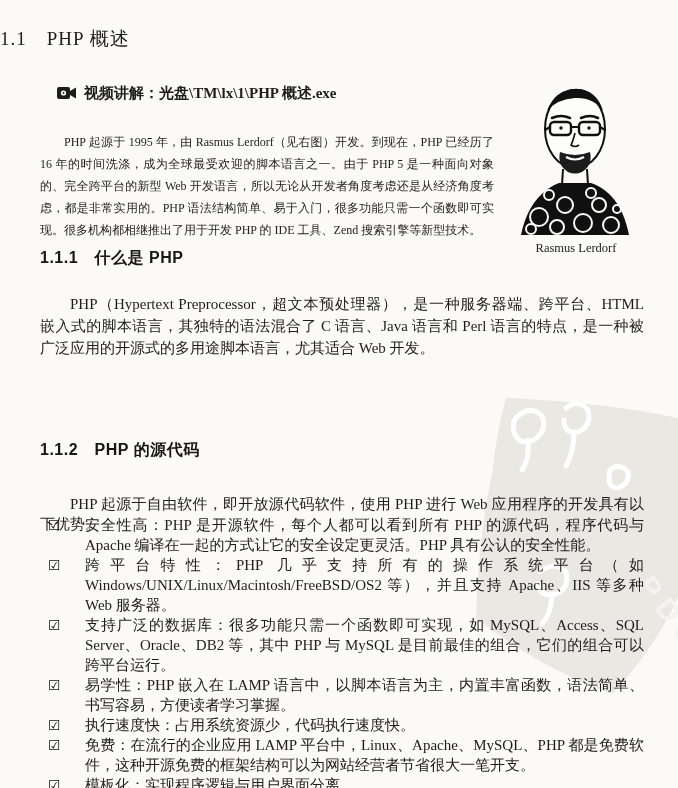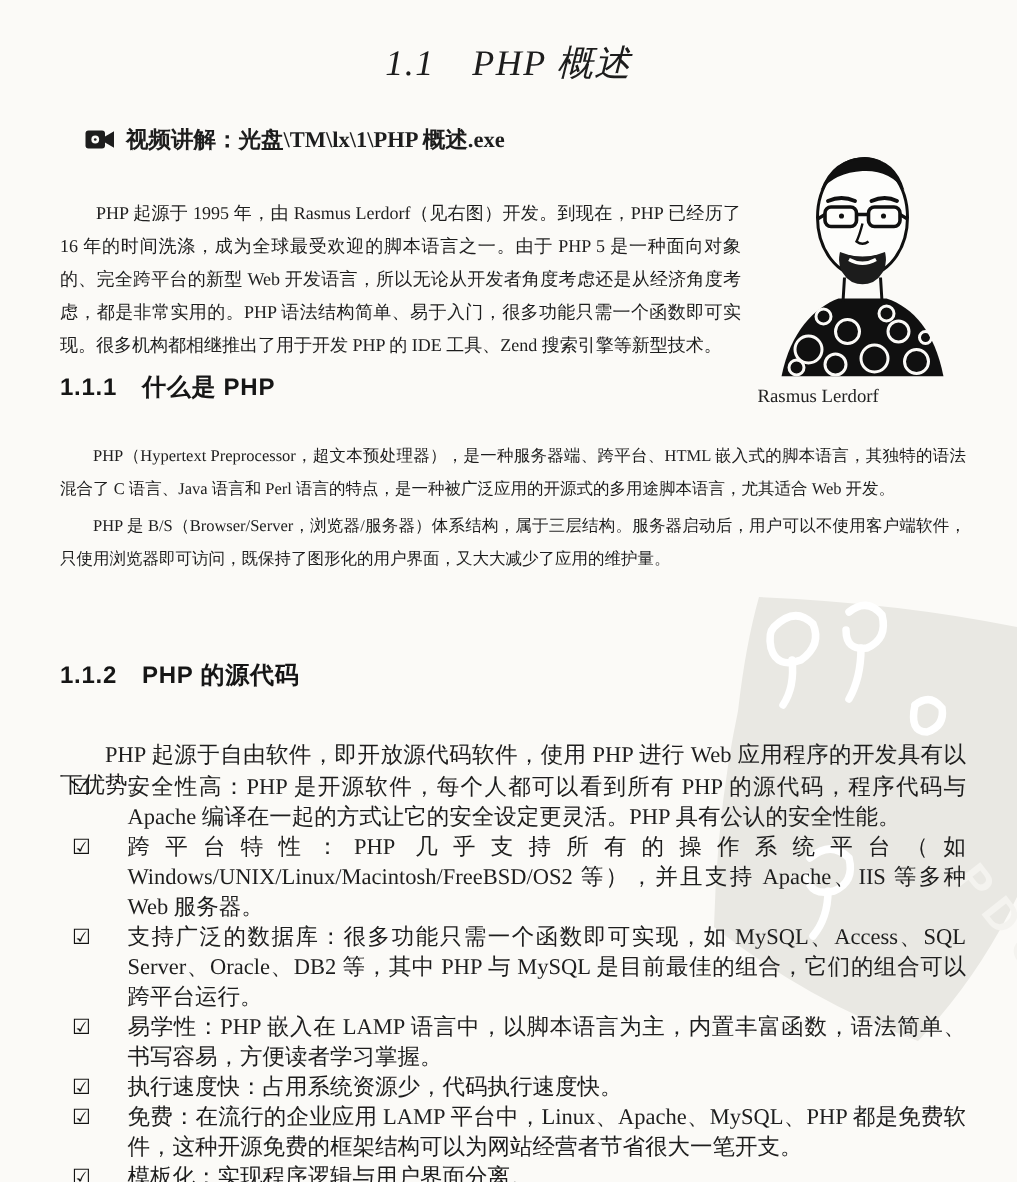--- a/index.html
+++ b/index.html
@@ -10,54 +10,54 @@
     background:#fbfaf7;
     font-family:"Liberation Serif","DejaVu Serif",serif;
     color:#1d1d1d;
     overflow:hidden;
   }
   .layer-watermark { position:absolute; inset:0; z-index:0; pointer-events:none; }
   .layer-content  { position:absolute; inset:0; z-index:1; }
 
   .page-title {
     position:absolute; top:26px; left:0; width:100%;
-    text-align:center; font-size:24px; letter-spacing:1px;
+    text-align:left; font-size:19px; letter-spacing:1px;
     font-family:"Liberation Serif","DejaVu Serif",serif;
-    font-style:italic;
   }
 
   .video-note {
     position:absolute; top:84px; left:56px;
     display:flex; align-items:center; gap:7px;
     font-weight:bold; font-size:15px;
   }
   .video-note .note-icon { display:inline-block; width:21px; height:17px; }
 
   .lead-para {
     position:absolute; top:111px; left:40px; width:454px;
     font-size:12px; line-height:22px; text-align:justify; text-indent:2em;margin-top:20px;
   }
 
   .photo-block {
-    position:absolute; top:93px; left:505px; width:142px;
+    position:absolute; top:77px; left:505px; width:142px;
+    text-align:center;
   }
   .photo-block svg { display:block; }
   .photo-caption { font-size:12.5px; margin-top:6px; color:#222; }
 
   h2.sec-heading {
     position:absolute; left:40px;
     font-family:"Liberation Sans","DejaVu Sans",sans-serif;
     font-weight:600; font-size:16px; color:#161616; letter-spacing:.5px;
   }
   .h-111 { top:248px; }
   .h-112 { top:440px; }
 
   .body-block {
     position:absolute; top:293px; left:40px; width:604px;
-    font-size:11px; line-height:22px; text-align:justify;
+    font-size:15px; line-height:22px; text-align:justify;
   }
   .body-block p { text-indent:2em; margin:0; }
   .body-block p + p { margin-top:3px; }
 
   .sec2-intro {
     position:absolute; top:494px; left:40px; width:604px;
     font-size:15px; line-height:20px; text-indent:2em; text-align:justify;
   }
 
   ul.advantage-list {
@@ -148,21 +148,20 @@
       <path d="M55,75 Q70,81 85,75 Q88,88 77,95 Q70,98 63,95 Q52,88 55,75 Z" fill="#1c1c1c"></path>
       <path d="M61,80 Q70,85 79,80" stroke="#fdfdfb" stroke-width="2.2" fill="none"></path>
     </svg>
     <div class="photo-caption">Rasmus Lerdorf</div>
   </div>
 
   <h2 class="sec-heading h-111">1.1.1　什么是 PHP</h2>
 
   <div class="body-block">
     <p>PHP（Hypertext Preprocessor，超文本预处理器），是一种服务器端、跨平台、HTML 嵌入式的脚本语言，其独特的语法混合了 C 语言、Java 语言和 Perl 语言的特点，是一种被广泛应用的开源式的多用途脚本语言，尤其适合 Web 开发。</p>
-    <p>PHP 是 B/S（Browser/Server，浏览器/服务器）体系结构，属于三层结构。服务器启动后，用户可以不使用客户端软件，只使用浏览器即可访问，既保持了图形化的用户界面，又大大减少了应用的维护量。</p>
   </div>
 
   <h2 class="sec-heading h-112">1.1.2　PHP 的源代码</h2>
 
   <p class="sec2-intro">PHP 起源于自由软件，即开放源代码软件，使用 PHP 进行 Web 应用程序的开发具有以下优势。</p>
 
   <ul class="advantage-list">
     <li>
       <span class="chk">☑</span>
       <span class="itext">安全性高：PHP 是开源软件，每个人都可以看到所有 PHP 的源代码，程序代码与 Apache 编译在一起的方式让它的安全设定更灵活。PHP 具有公认的安全性能。</span>

